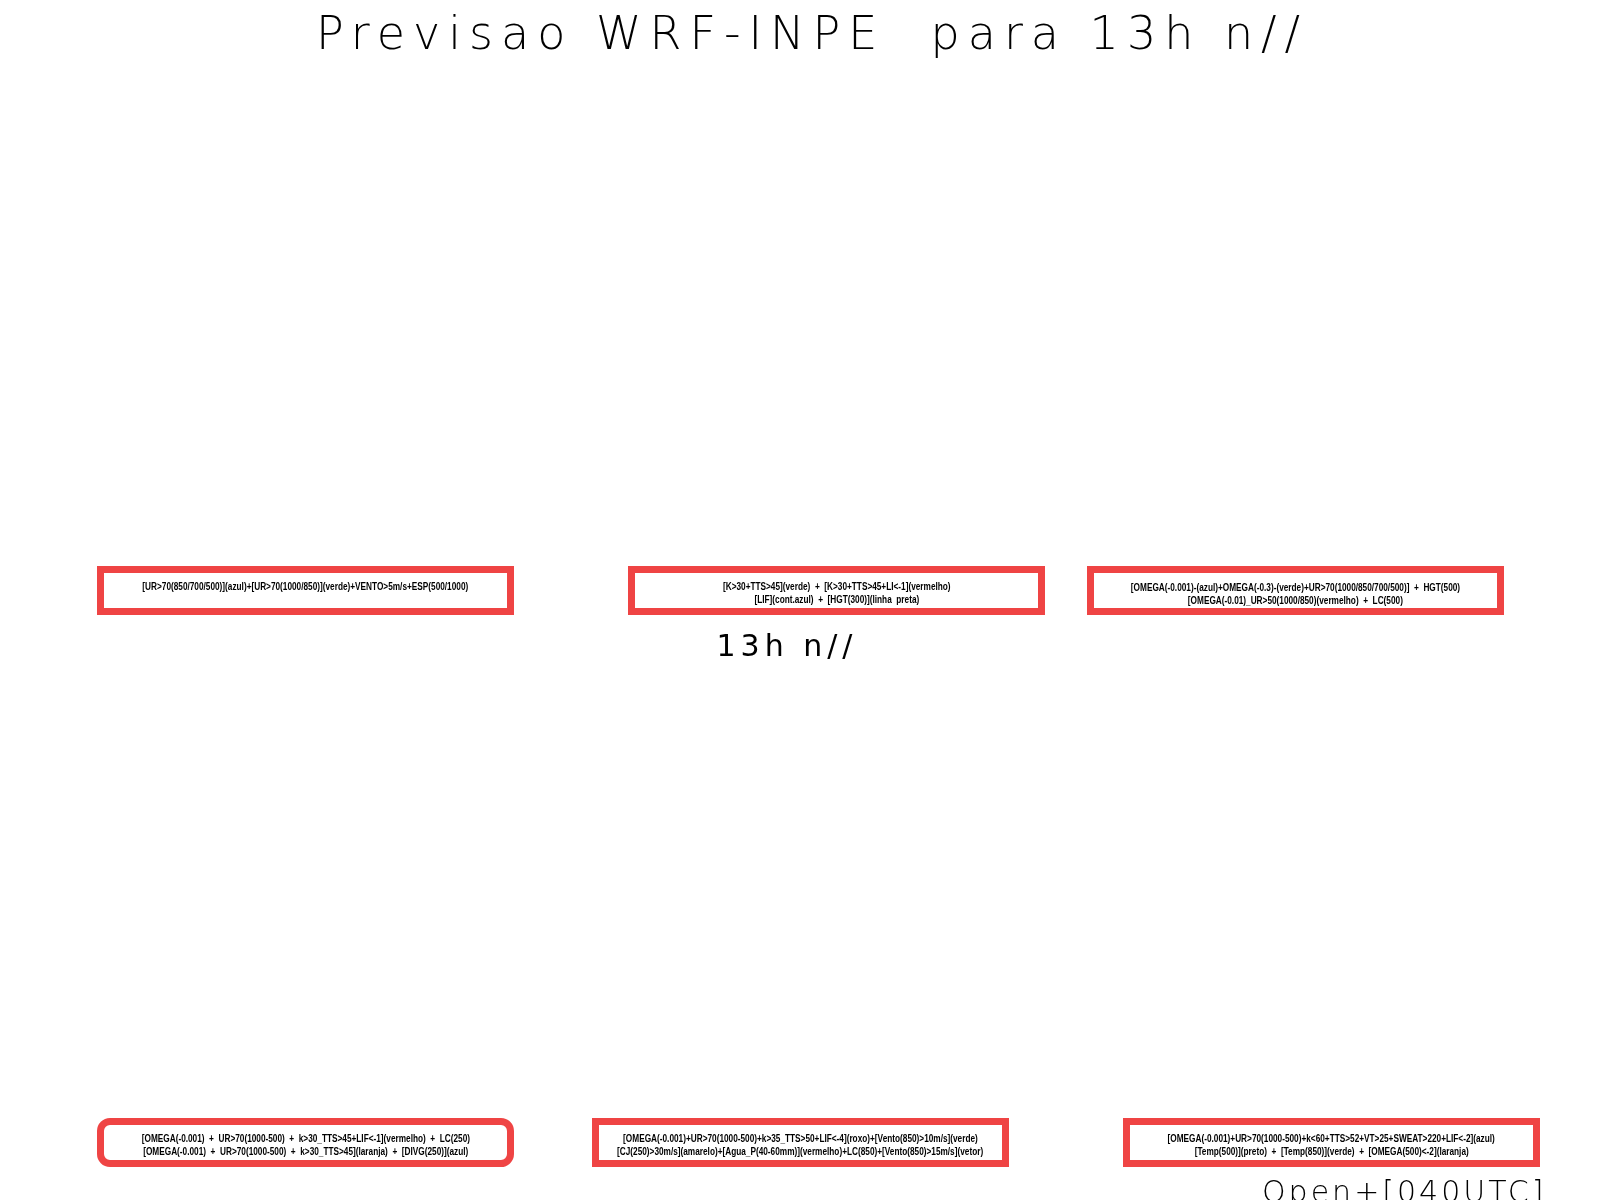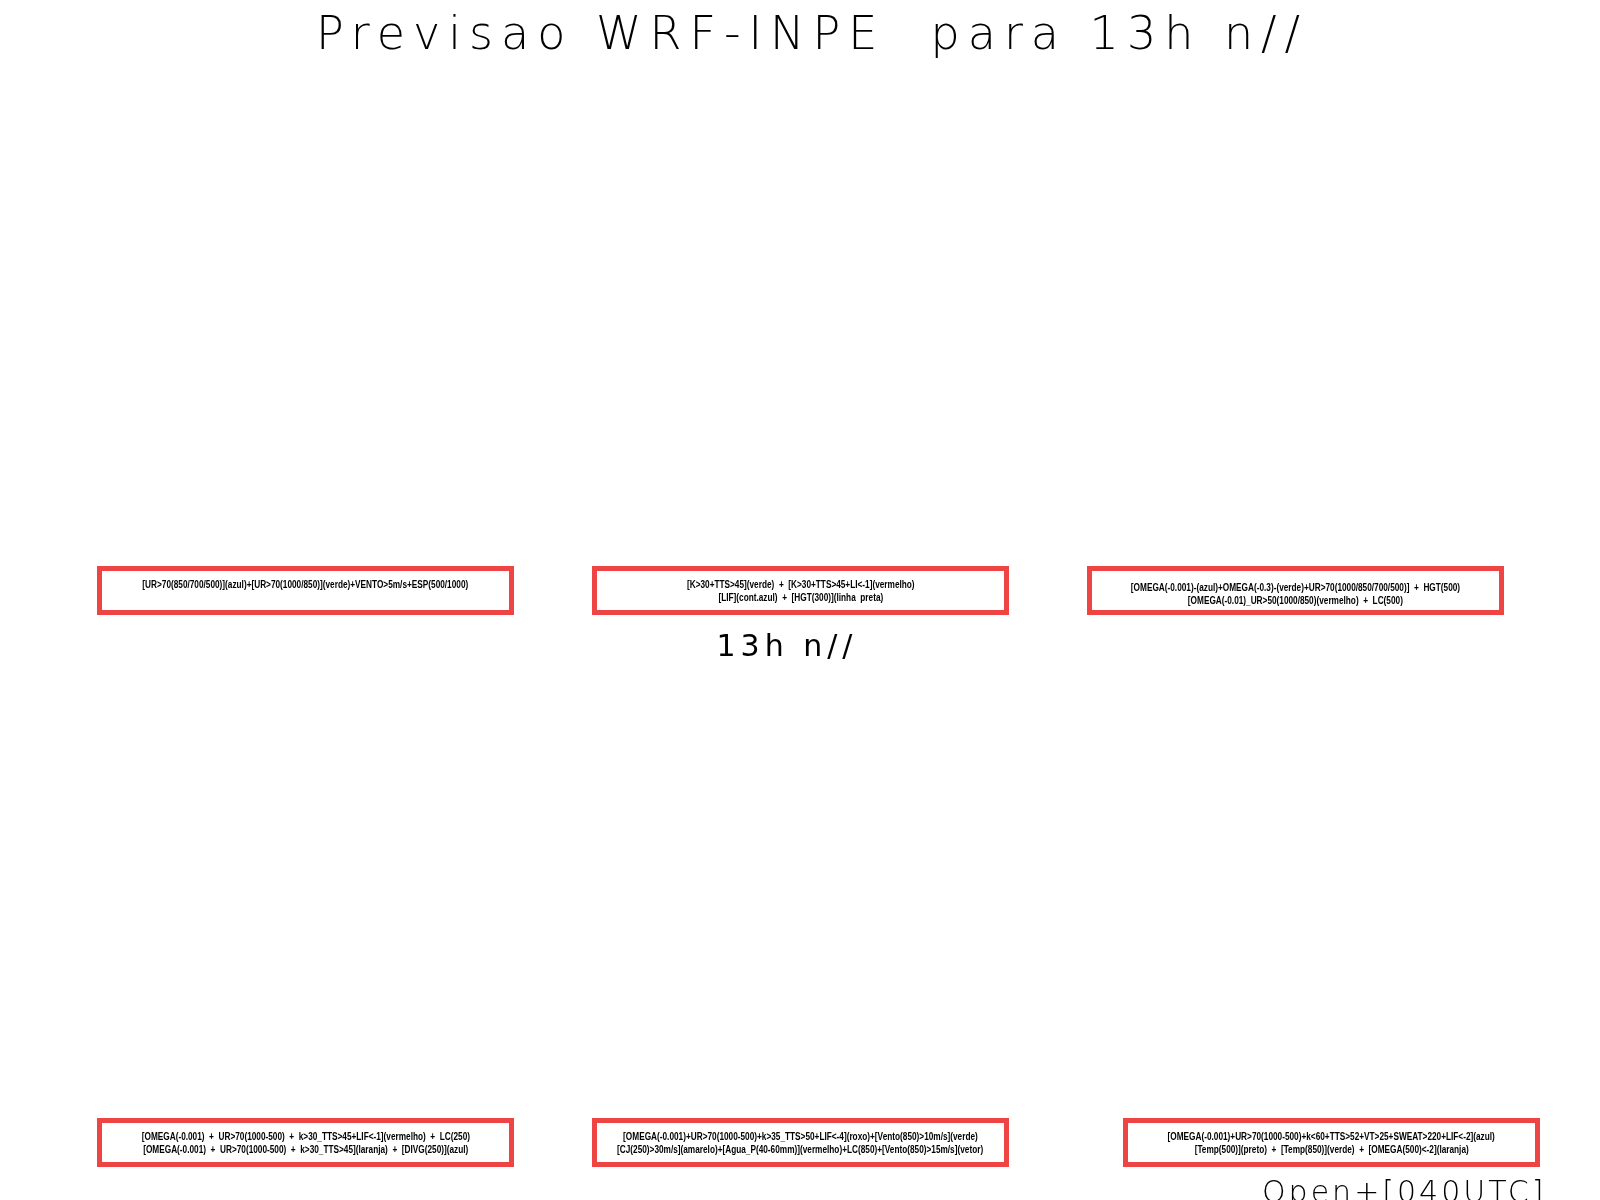--- a/index.html
+++ b/index.html
@@ -42,43 +42,43 @@
     font-size: 30px;
     letter-spacing: 3px;
     white-space: pre;
     color: #000000;
   }
   .legend-box {
     position: absolute;
     box-sizing: border-box;
     width: 417px;
     height: 49px;
-    border: 5px solid #ef4444;
+    border: 7px solid #ef4444;
     background: #ffffff;
     display: flex;
     flex-direction: column;
     align-items: center;
     padding-top: 7px;
     overflow: hidden;
   }
   .legend-line {
     display: inline-block;
     white-space: pre;
     font-family: "Liberation Sans", sans-serif;
     font-weight: bold;
     font-size: 11px;
     line-height: 13px;
     transform: scaleX(0.75);
     transform-origin: 50% 50%;
     color: #000000;
   }
   .pos-r1c1 { left: 97px;  top: 566px; }
-  .pos-r1c2 { left: 592px; top: 566px; align-items: center; }
+  .pos-r1c2 { left: 628px; top: 566px; align-items: center; }
   .pos-r1c3 { left: 1087px; top: 566px; justify-content: center; }
-  .pos-r2c1 { left: 97px;  top: 1118px; }
+  .pos-r2c1 { left: 97px;  top: 1118px; border-radius: 13px; }
   .pos-r2c2 { left: 592px; top: 1118px; }
   .pos-r2c3 { left: 1123px; top: 1118px; }
 </style>
 </head>
 <body>
 
 <div class="page">
 
   <div class="fig-title">Previsao WRF-INPE  para 13h n//</div>
 

